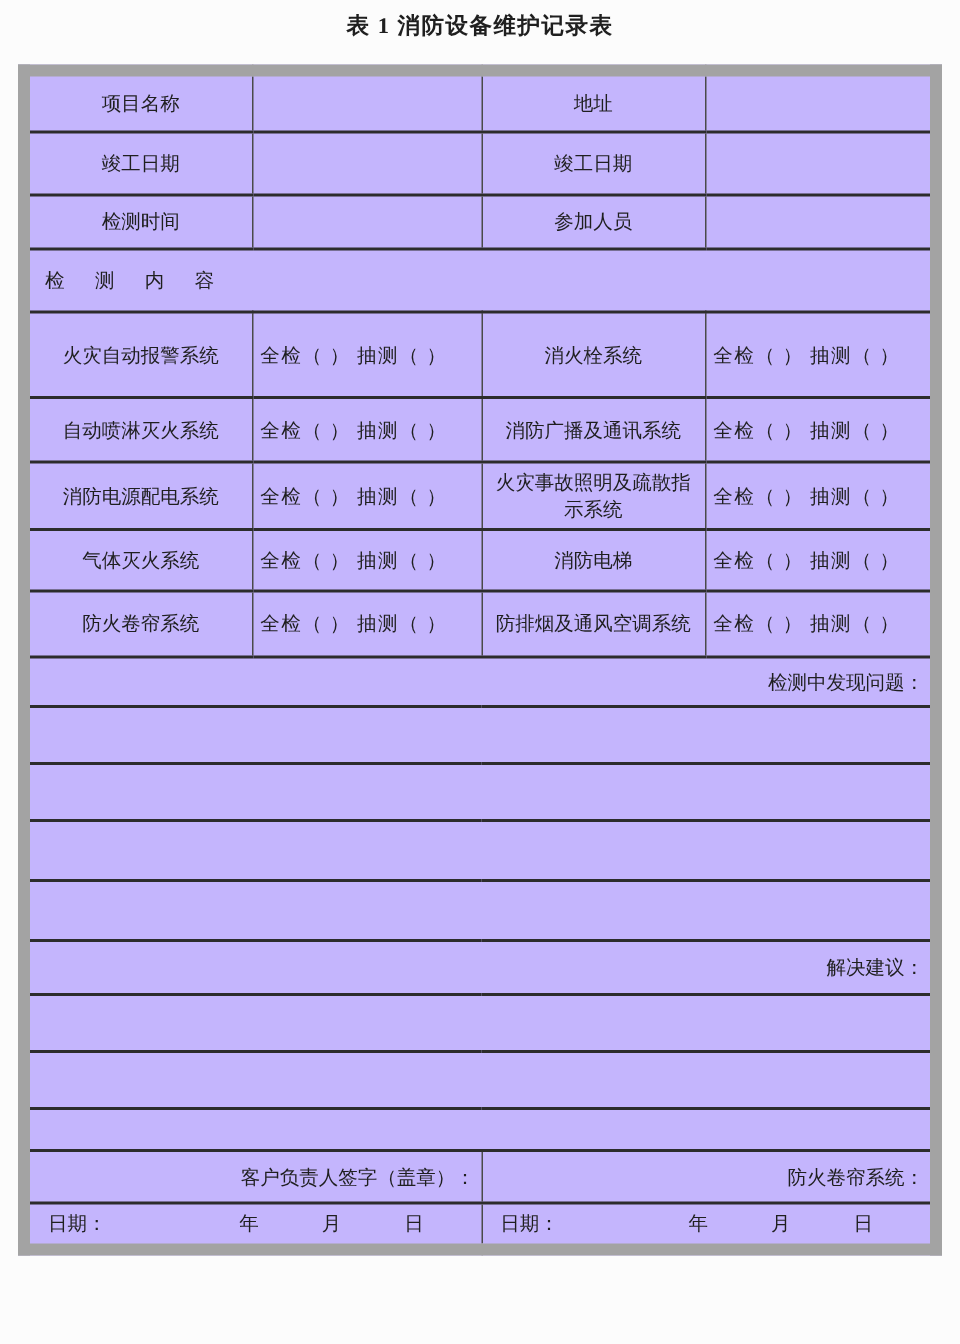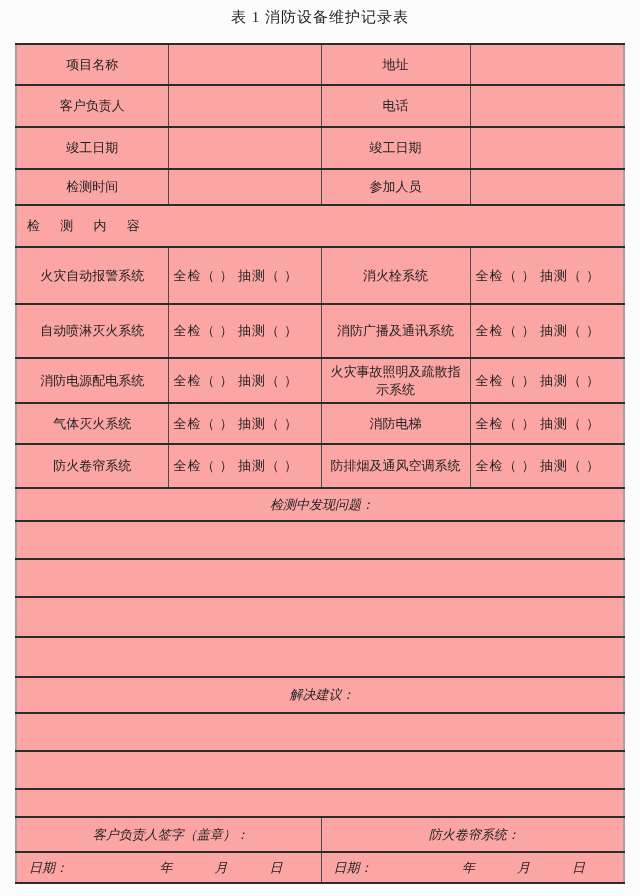--- a/index.html
+++ b/index.html
@@ -14,49 +14,48 @@
   .page {
     width: 640px;
     height: 896px;
     box-sizing: border-box;
     padding-top: 8px;
     overflow: hidden;
   }
   .doc-title {
     text-align: center;
     font-size: 15px;
-    font-weight: normal;
+    font-weight: bold;
     letter-spacing: 1px;
     margin: 0 0 11px 0;
   }
   table.record {
     border-collapse: collapse;
     table-layout: fixed;
     width: 608px;
     margin: 16px auto;
-    border: 2px solid #a3a3a3;
-    background: #fca5a5;
+    border: 8px solid #a3a3a3;
+    background: #c4b5fd;
   }
   td {
     border-top: 2px solid #2c2c2c;
     border-bottom: 2px solid #2c2c2c;
     border-left: 1px solid #4a4a4a;
     border-right: 1px solid #4a4a4a;
     font-size: 13px;
     line-height: 1.35;
     padding: 2px 4px;
     text-align: center;
     vertical-align: middle;
     overflow: hidden;
     box-sizing: border-box;
   }
   td.left {
-    text-align: center;
+    text-align: right;
     padding-left: 8px;
-    font-style: italic;
   }
   td.check {
     text-align: left;
     padding-left: 5px;
     white-space: nowrap;
     letter-spacing: 1px;
   }
   td.section-head {
     text-align: left;
     padding-left: 10px;
@@ -87,26 +86,20 @@
     </colgroup>
 
     <tbody>
         <tr style="height:41px">
       <td>项目名称</td>
       <td></td>
       <td>地址</td>
       <td></td>
     </tr>
     <tr style="height:42px">
-      <td>客户负责人</td>
-      <td></td>
-      <td>电话</td>
-      <td></td>
-    </tr>
-    <tr style="height:42px">
       <td>竣工日期</td>
       <td></td>
       <td>竣工日期</td>
       <td></td>
     </tr>
     <tr style="height:36px">
       <td>检测时间</td>
       <td></td>
       <td>参加人员</td>
       <td></td>
@@ -115,21 +108,21 @@
     <tr style="height:42px">
       <td colspan="4" class="section-head">检 测 内 容</td>
     </tr>
 
     <tr style="height:57px">
       <td>火灾自动报警系统</td>
       <td class="check">全检（ ）  抽测（ ）</td>
       <td>消火栓系统</td>
       <td class="check">全检（ ）  抽测（ ）</td>
     </tr>
-    <tr style="height:54px">
+    <tr style="height:43px">
       <td>自动喷淋灭火系统</td>
       <td class="check">全检（ ）  抽测（ ）</td>
       <td>消防广播及通讯系统</td>
       <td class="check">全检（ ）  抽测（ ）</td>
     </tr>
     <tr style="height:45px">
       <td>消防电源配电系统</td>
       <td class="check">全检（ ）  抽测（ ）</td>
       <td>火灾事故照明及疏散指示系统</td>
       <td class="check">全检（ ）  抽测（ ）</td>

